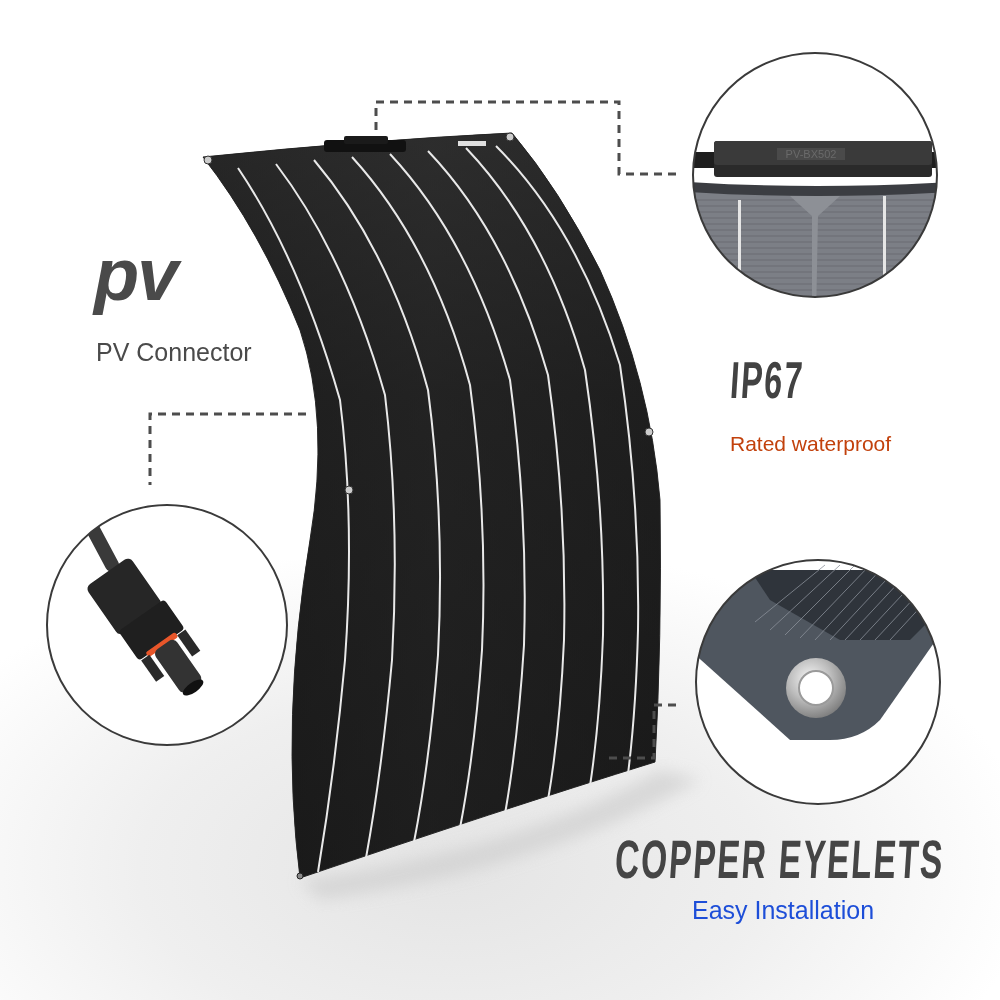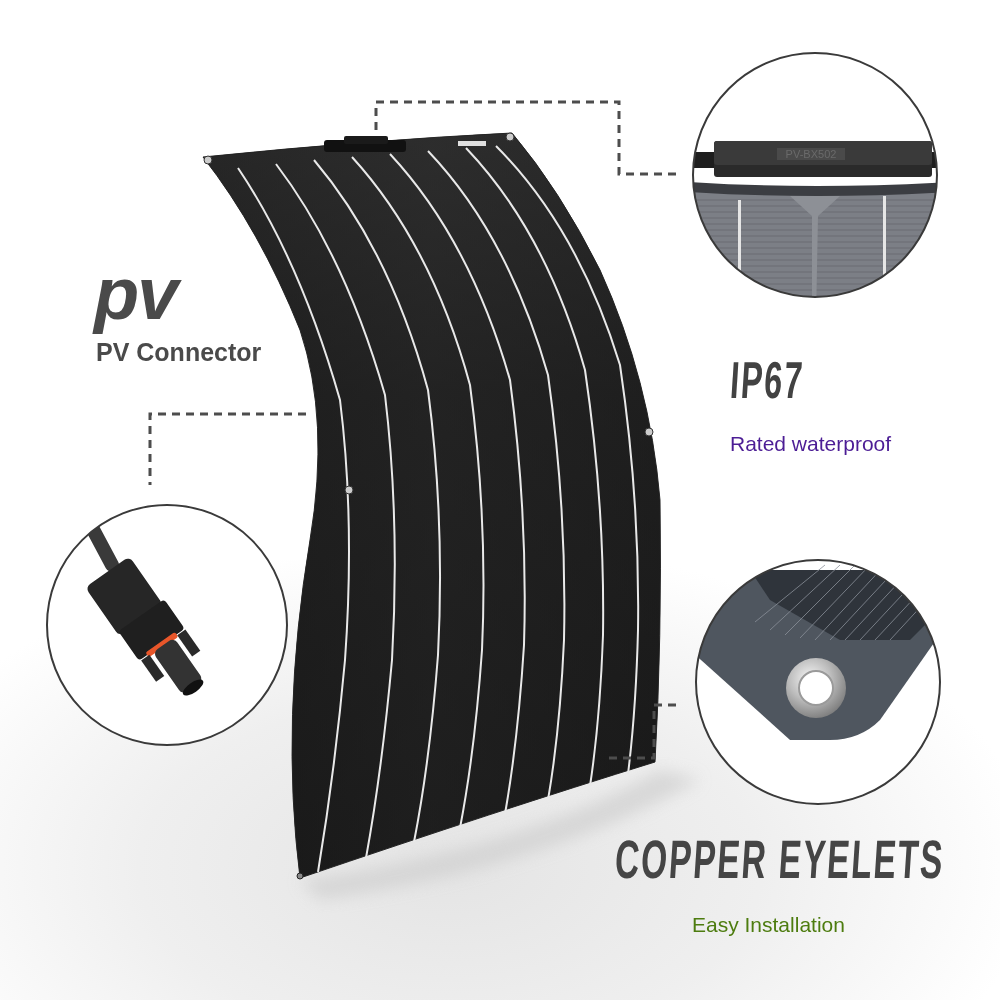--- a/index.html
+++ b/index.html
@@ -11,35 +11,34 @@
   .floor {
     position: absolute; left: 0; top: 560px; width: 1000px; height: 440px;
     background: radial-gradient(ellipse at 45% 70%, #e4e4e4 0%, #efefef 40%, #ffffff 75%);
   }
   svg.art { position: absolute; left: 0; top: 0; }
   .txt { position: absolute; color: #444; margin: 0; }
   .pv-logo {
     left: 94px; top: 238px; font-size: 74px; font-style: italic; font-weight: bold;
     color: #4a4a4a; letter-spacing: -2px; line-height: 1;
     font-family: "Liberation Sans", sans-serif;
-    margin-top: 19px;
-  }
-  .pv-caption { left: 96px; top: 340px; font-size: 25px; color: #4a4a4a; line-height: 1; font-weight: bold; }
+  }
+  .pv-caption { left: 96px; top: 340px; font-size: 25px; color: #4a4a4a; line-height: 1; }
   .ip-title {
     left: 732px; top: 354px; font-size: 52px; font-weight: bold; color: #424242;
     transform: scaleX(0.62) skewX(-6deg); transform-origin: left top; line-height: 1;
     font-family: "Liberation Sans", sans-serif; letter-spacing: 3px;
   }
-  .ip-caption { left: 730px; top: 428px; font-size: 21px; line-height: 31px; color: #4c1d95; width: 220px; }
+  .ip-caption { left: 730px; top: 428px; font-size: 21px; line-height: 31px; color: #c2410c; width: 220px; }
   .copper-title {
     left: 617px; top: 832px; font-size: 54px; font-weight: bold; color: #454545;
     transform: scaleX(0.62) skewX(-6deg); transform-origin: left top; line-height: 1;
     letter-spacing: 3px; white-space: nowrap;
   }
-  .copper-caption { left: 692px; top: 898px; font-size: 21px; color: #4d7c0f; line-height: 1; margin-top: 16px; }
+  .copper-caption { left: 692px; top: 898px; font-size: 25px; color: #1d4ed8; line-height: 1; }
 </style>
 </head>
 <body>
 
 <div class="floor"></div>
 
 <svg class="art" width="1000" height="1000" viewBox="0 0 1000 1000">
   <defs>
     <linearGradient id="panelGrad" x1="0" y1="0" x2="1" y2="0">
       <stop offset="0" stop-color="#151515"></stop>

